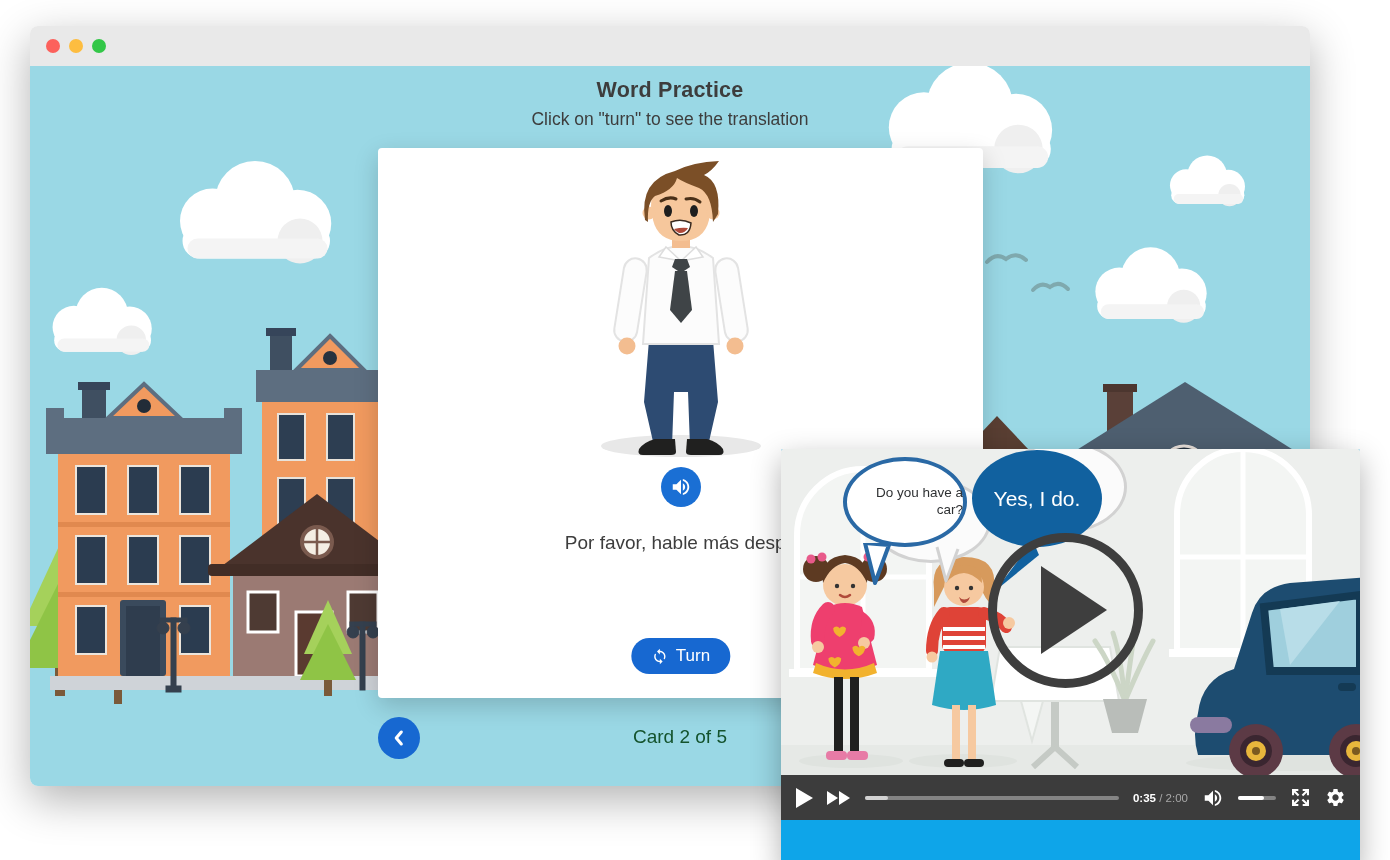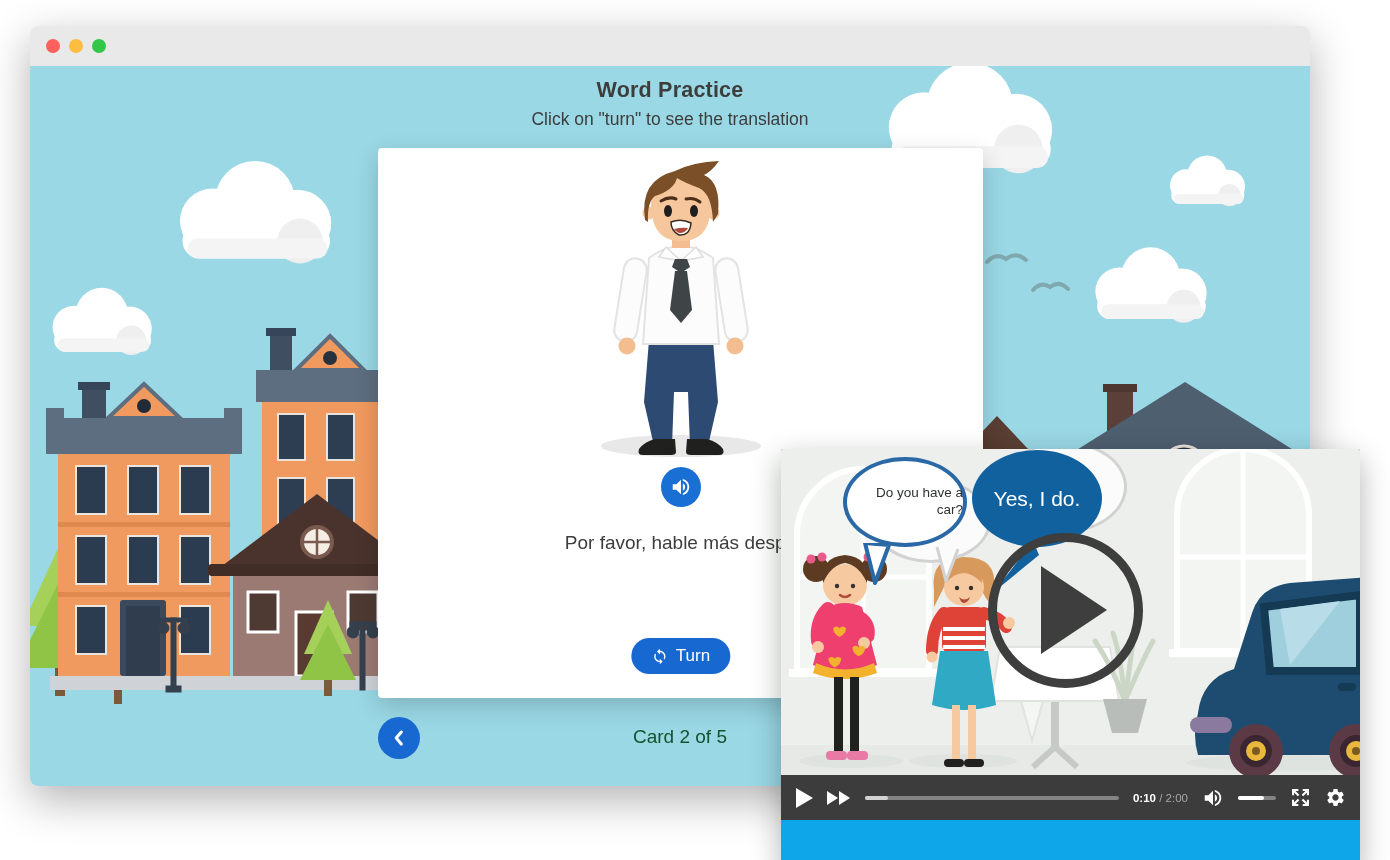--- a/index.html
+++ b/index.html
@@ -401,21 +401,21 @@
     <button class="ctl-btn">
       <svg width="24" height="14" viewBox="0 0 24 14">
         <polygon points="0,0 11,7 0,14" fill="#fff"></polygon>
         <polygon points="12,0 23,7 12,14" fill="#fff"></polygon>
       </svg>
     </button>
     <div class="progress">
       <div class="played" style="width: 9%;"></div>
     </div>
     <div class="time">
-      <span class="cur">0:10</span>
+      <span class="cur">0:35</span>
       <span>/</span>
       <span>2:00</span>
     </div>
     <button class="ctl-btn">
       <svg width="22" height="22" viewBox="0 0 24 24">
         <path fill="#fff" d="M3 9v6h4l5 5V4L7 9H3zm13.5 3c0-1.77-1.02-3.29-2.5-4.03v8.05c1.48-.73 2.5-2.25 2.5-4.02zM14 3.23v2.06c2.89.86 5 3.54 5 6.71s-2.11 5.85-5 6.71v2.06c4.01-.91 7-4.49 7-8.77s-2.99-7.86-7-8.77z"></path>
       </svg>
     </button>
     <div class="vol-slider">
       <div class="fill" style="width: 68%;"></div>

